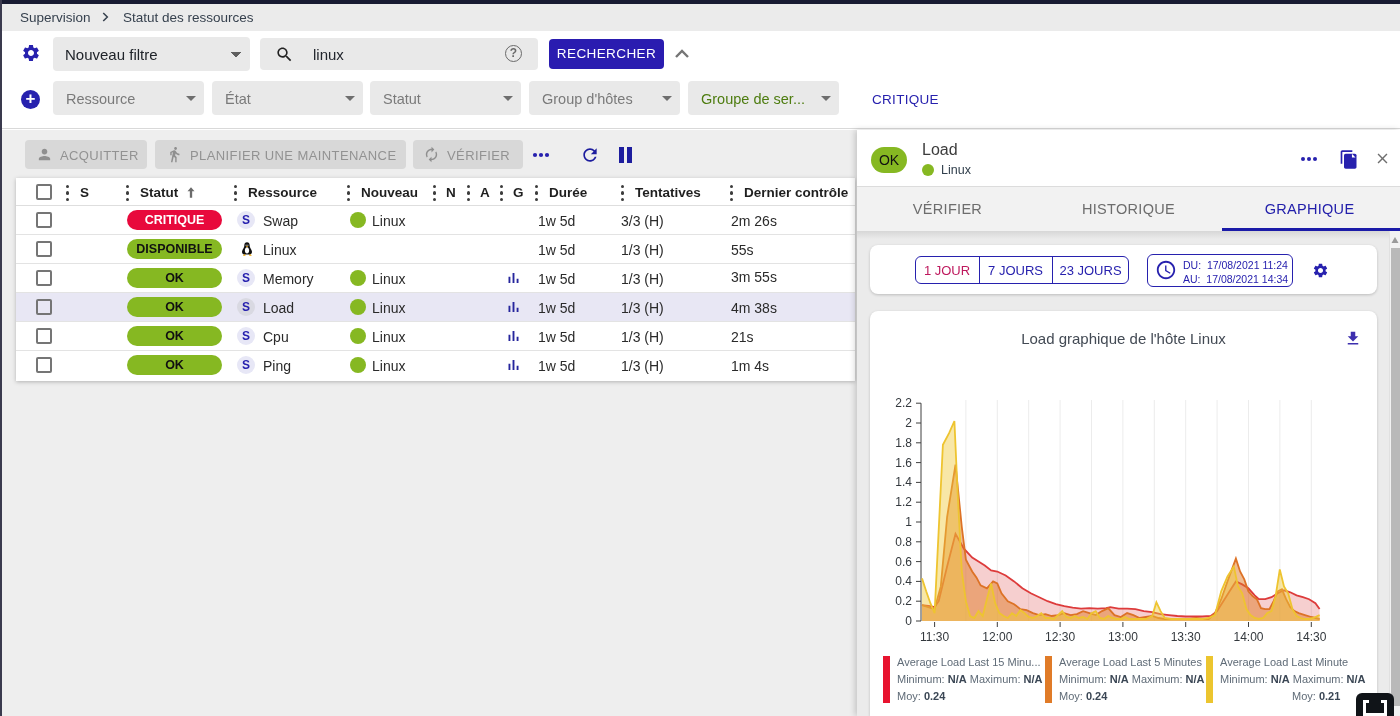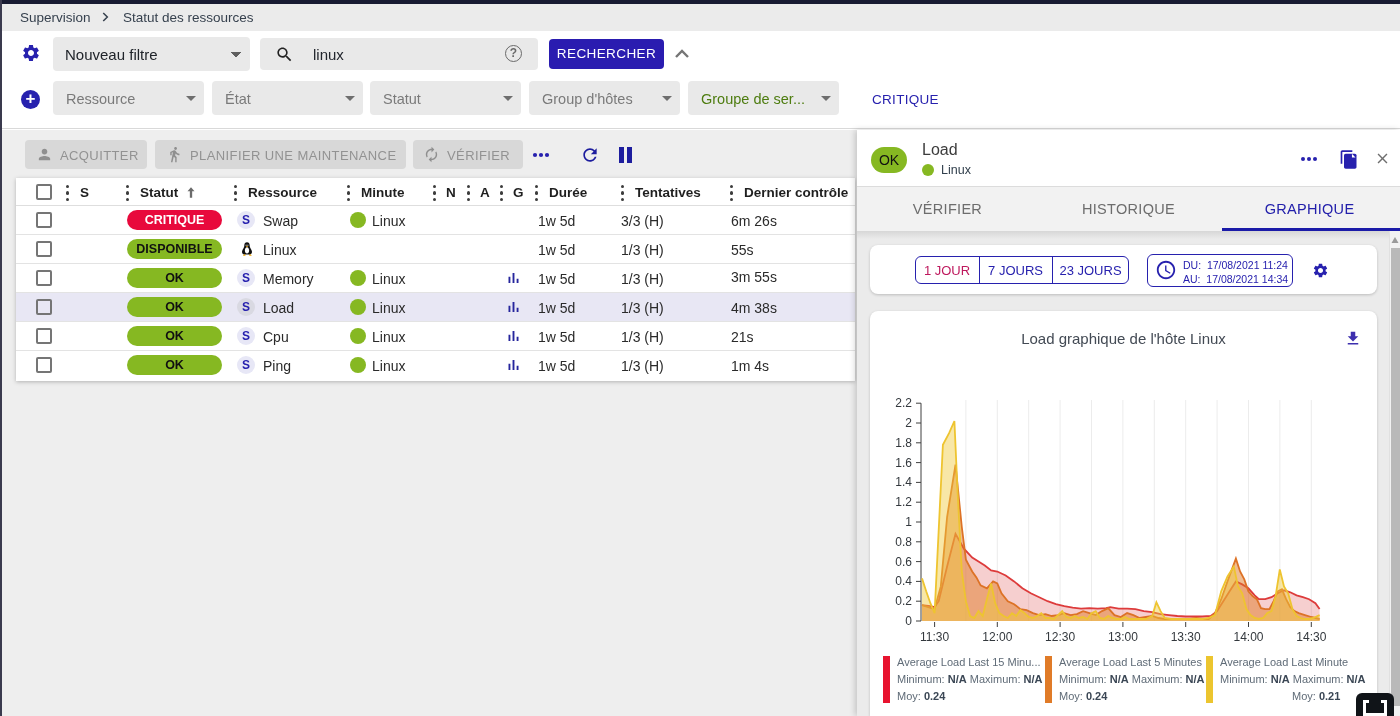--- a/index.html
+++ b/index.html
@@ -147,21 +147,21 @@
     <i></i>
     <i></i>
     <i></i>
   </div>
 <div class="hd" style="left:248px;">Ressource</div>
 <div class="dots3" style="left:347px;top:185px;">
     <i></i>
     <i></i>
     <i></i>
   </div>
-<div class="hd" style="left:361px;">Minute</div>
+<div class="hd" style="left:361px;">Nouveau</div>
 <div class="dots3" style="left:433px;top:185px;">
     <i></i>
     <i></i>
     <i></i>
   </div>
 <div class="hd" style="left:446px;">N</div>
 <div class="dots3" style="left:467px;top:185px;">
     <i></i>
     <i></i>
     <i></i>
@@ -193,21 +193,21 @@
 <div class="hd" style="left:744px;">Dernier contrôle</div>
 
 <div class="cb" style="left:36px;top:212px;"></div>
 <div class="pill" style="left:127px;top:210px;background:#e8093c;color:#fff;">CRITIQUE</div>
 <div class="schip" style="left:237px;top:211px;">S</div>
 <div class="cell" style="left:263px;top:213px;">Swap</div>
 <div class="gdot" style="left:350px;top:212px;"></div>
 <div class="cell" style="left:372px;top:213px;">Linux</div>
 <div class="cell" style="left:538px;top:213px;">1w 5d</div>
 <div class="cell" style="left:621px;top:213px;">3/3 (H)</div>
-<div class="cell" style="left:731px;top:213px;">6m 26s</div>
+<div class="cell" style="left:731px;top:213px;">2m 26s</div>
 <div class="rowline" style="top:234px;"></div>
 
 <div class="cb" style="left:36px;top:241px;"></div>
 <div class="pill" style="left:127px;top:239px;background:#86b822;color:#111;">DISPONIBLE</div>
 <svg class="abs" style="left:239px;top:238px;" width="16" height="22" viewBox="0 0 24 24">
   <path fill="#111" d="M12 2c-2.5 0-4 2-4 4.5 0 1.5-.3 2.8-1.2 4.4-.9 1.7-2.3 3.4-2.3 5.6 0 2.8 2.6 4.2 4 4.2.8 0 1-.3 1.8-.3.6 0 1-.1 1.7-.1s1.1.1 1.7.1c.8 0 1 .3 1.8.3 1.4 0 4-1.4 4-4.2 0-2.2-1.4-3.9-2.3-5.6-.9-1.6-1.2-2.9-1.2-4.4C16 4 14.5 2 12 2z"></path>
   <path fill="#fff" d="M12 9.5c-1.8 0-3.2 2-3.2 4.8 0 2.7 1.5 4.6 3.2 4.6s3.2-1.9 3.2-4.6c0-2.8-1.4-4.8-3.2-4.8z"></path>
   <path fill="#f0a500" d="M12 6.8l-1.5 1.4 1.5 1 1.5-1zM8 20l-1.8 1.4c-.4.4 0 .9.5.9H9c.6 0 .9-.5.7-1L9 20zm8 0l-.7 1.3c-.2.5.1 1 .7 1h2.3c.5 0 .9-.5.5-.9L17 20z"></path>
   <ellipse cx="10.6" cy="6.4" rx=".7" ry="1" fill="#fff"></ellipse>
     <ellipse cx="13.4" cy="6.4" rx=".7" ry="1" fill="#fff"></ellipse>

